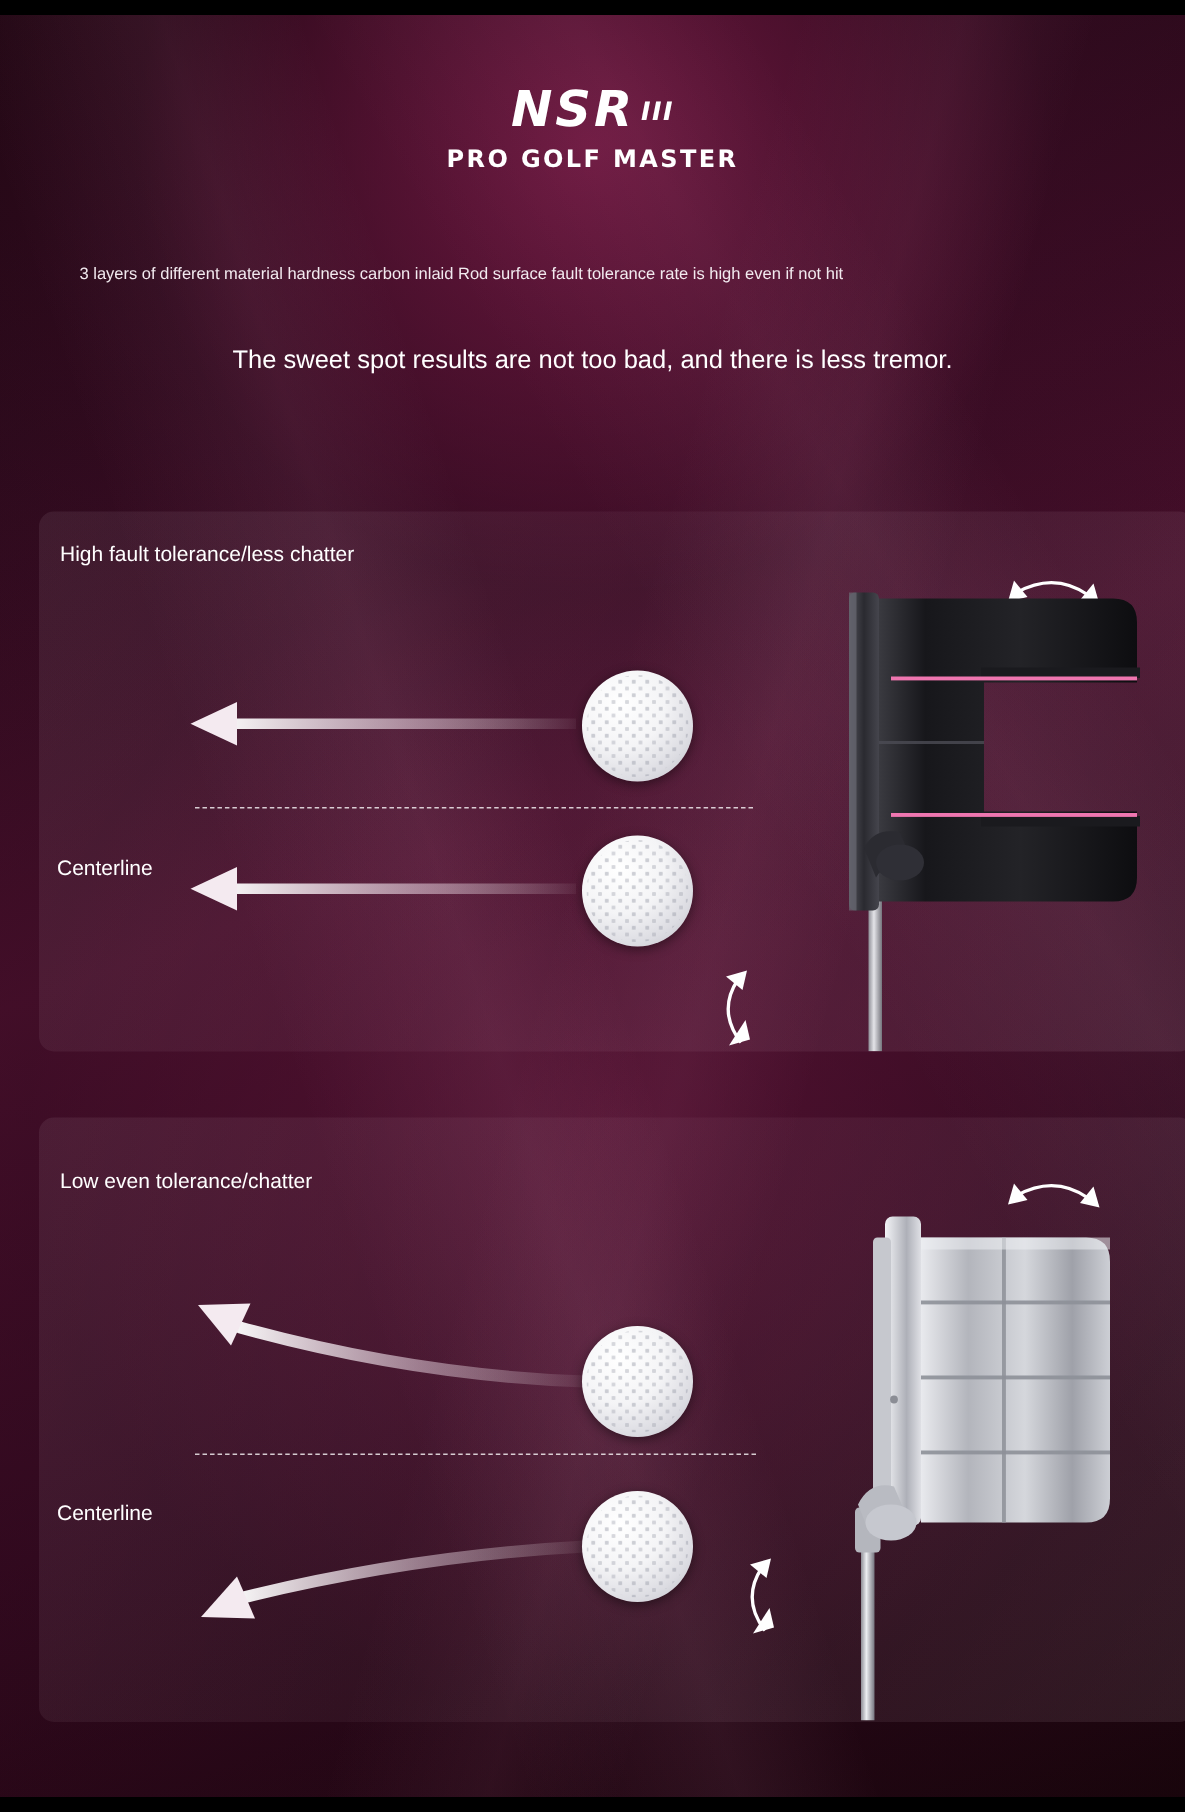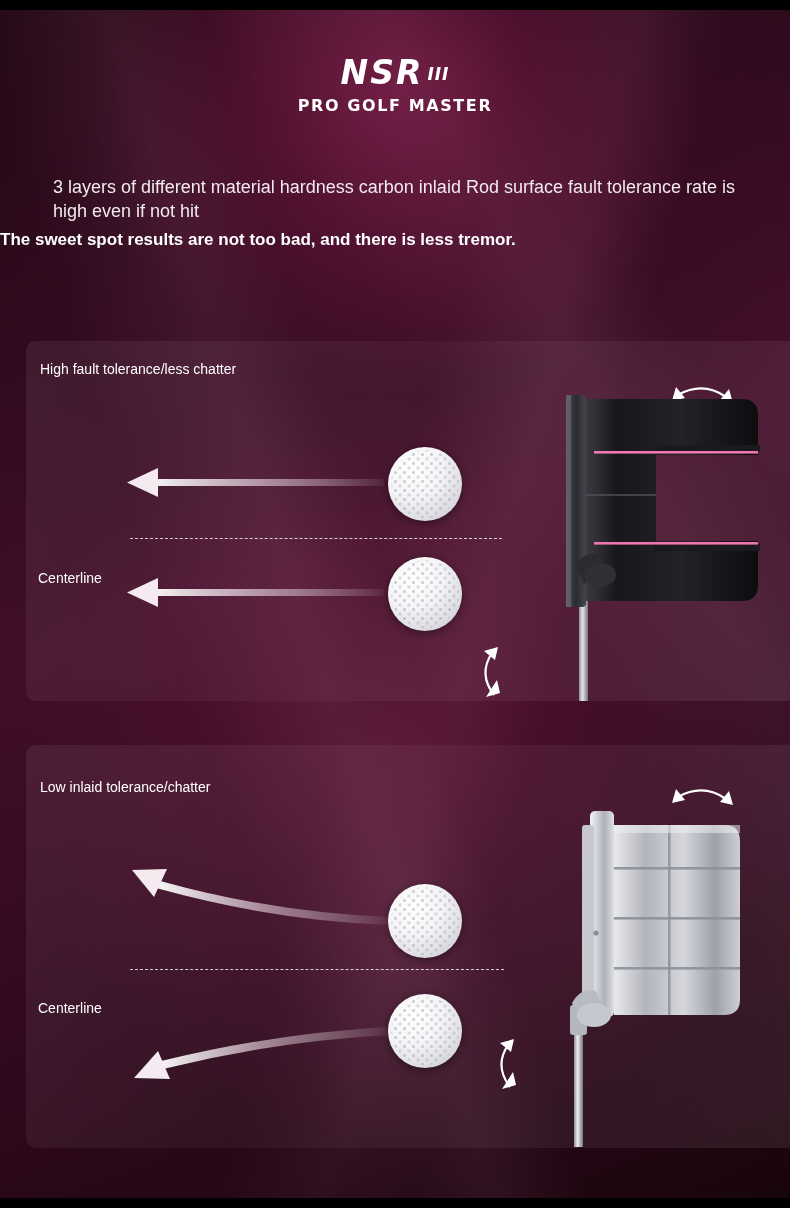--- a/index.html
+++ b/index.html
@@ -75,34 +75,34 @@
     font-weight: 700;
     letter-spacing: 1.6px;
     color: #ffffff;
   }
 
   .desc1 {
     position: absolute;
     top: 176px;
     left: 53px;
     width: 690px;
-    font-size: 18px;
+    font-size: 11px;
     line-height: 1.33;
     color: #f2eaef;
     z-index: 3;
   }
   .desc2 {
     position: absolute;
     top: 230px;
     left: 0;
     width: 790px;
+    text-align: center;
     font-size: 17px;
     color: #ffffff;
     z-index: 3;
-    font-weight: bold;
   }
 
   
   .panel {
     position: absolute;
     left: 26px;
     width: 738px;
     border-radius: 10px;
     background: linear-gradient(115deg, rgba(255,235,245,0.075) 0%, rgba(255,220,238,0.045) 45%, rgba(255,225,240,0.09) 100%);
     overflow: hidden;
@@ -268,21 +268,21 @@
 
       <rect x="50" y="105" width="70" height="2" fill="#4c4c55" opacity="0.8"></rect>
 
       <path d="M40,176 q8,-14 24,-10 l6,14 q-16,6 -22,16 z" fill="#2b2b31"></path>
       <ellipse cx="64" cy="186" rx="16" ry="12" fill="#2f2f36"></ellipse>
     </svg>
   </div>
 
   <div class="panel bottom">
 
-    <div class="panel-label">Low inlaid tolerance/chatter</div>
+    <div class="panel-label">Low even tolerance/chatter</div>
     <div class="centerline-label">Centerline</div>
     <div class="dashline"></div>
 
     <svg class="layer" width="738" height="403">
       <defs>
         <linearGradient id="arrGradBot" x1="1" y1="0" x2="0" y2="0">
           <stop offset="0%" stop-color="#ffffff" stop-opacity="0.05"></stop>
           <stop offset="45%" stop-color="#e9d6e2" stop-opacity="0.5"></stop>
           <stop offset="100%" stop-color="#ffffff" stop-opacity="0.95"></stop>
         </linearGradient>

